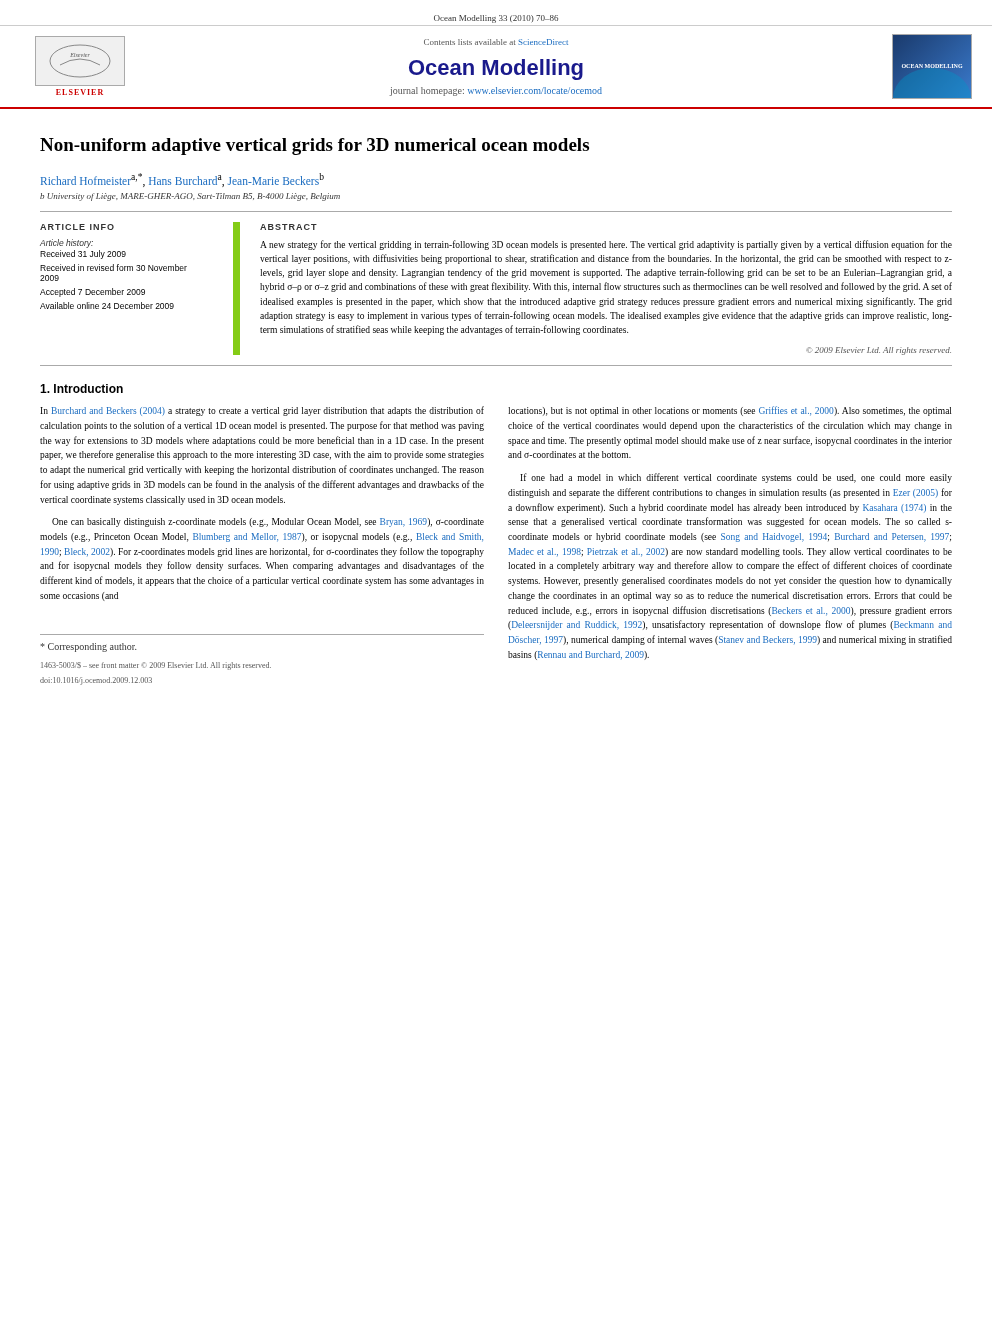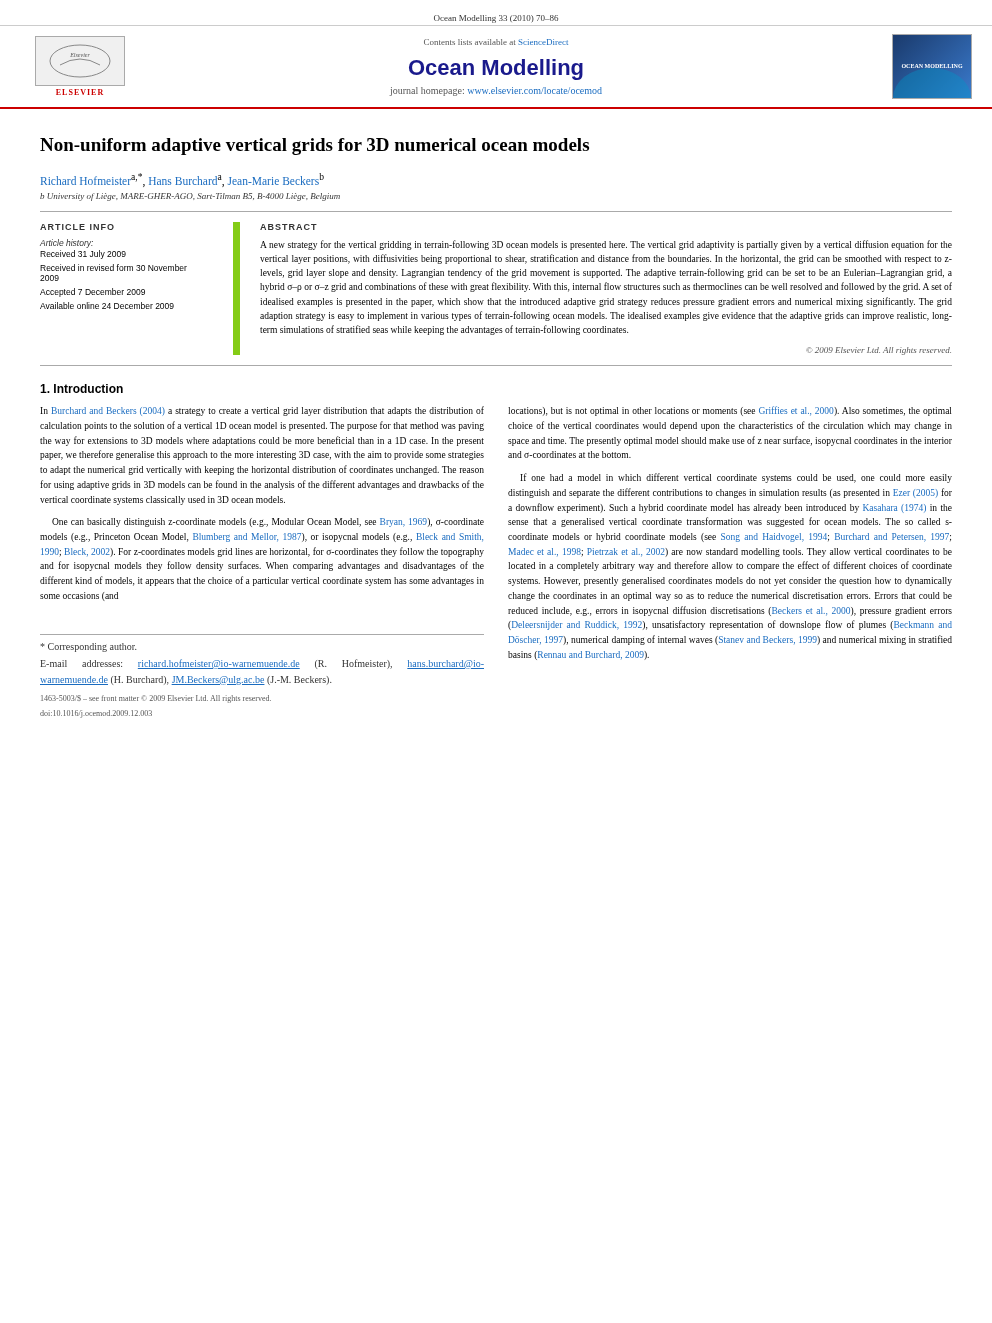--- a/index.html
+++ b/index.html
@@ -365,29 +365,20 @@
           In <a href="#" class="inline-link">Burchard and Beckers (2004)</a> a strategy to create a vertical grid layer distribution that adapts the distribution of calculation points to the solution of a vertical 1D ocean model is presented. The purpose for that method was paving the way for extensions to 3D models where adaptations could be more beneficial than in a 1D case. In the present paper, we therefore generalise this approach to the more interesting 3D case, with the aim to provide some strategies to adapt the numerical grid vertically with keeping the horizontal distribution of coordinates unchanged. The reason for using adaptive grids in 3D models can be found in the analysis of the different advantages and drawbacks of the vertical coordinate systems classically used in 3D ocean models.
         </p>
         <p>
           One can basically distinguish z-coordinate models (e.g., Modular Ocean Model, see <a href="#" class="inline-link">Bryan, 1969</a>), σ-coordinate models (e.g., Princeton Ocean Model, <a href="#" class="inline-link">Blumberg and Mellor, 1987</a>), or isopycnal models (e.g., <a href="#" class="inline-link">Bleck and Smith, 1990</a>; <a href="#" class="inline-link">Bleck, 2002</a>). For z-coordinates models grid lines are horizontal, for σ-coordinates they follow the topography and for isopycnal models they follow density surfaces. When comparing advantages and disadvantages of the different kind of models, it appears that the choice of a particular vertical coordinate system has some advantages in some occasions (and
         </p>
 
         <div style="margin-top:30px;border-top:1px solid #aaa;padding-top:4px;">
           <div class="footnote-text">
             <span>* Corresponding author.</span>
           </div>
-          <div class="footnote-text">
-            <span>E-mail addresses:</span>
-            <a href="#" class="footnote-link">richard.hofmeister@io-warnemuende.de</a>
-            <span>(R. Hofmeister),</span>
-            <a href="#" class="footnote-link">hans.burchard@io-warnemuende.de</a>
-            <span>(H. Burchard),</span>
-            <a href="#" class="footnote-link">JM.Beckers@ulg.ac.be</a>
-            <span>(J.-M. Beckers).</span>
-          </div>
         </div>
 
         <div class="footer-bottom">
           <span>1463-5003/$ – see front matter © 2009 Elsevier Ltd. All rights reserved.</span>
         </div>
         <div>
           <span style="font-size:8px;color:#555;">doi:10.1016/j.ocemod.2009.12.003</span>
         </div>
       </div>
 

